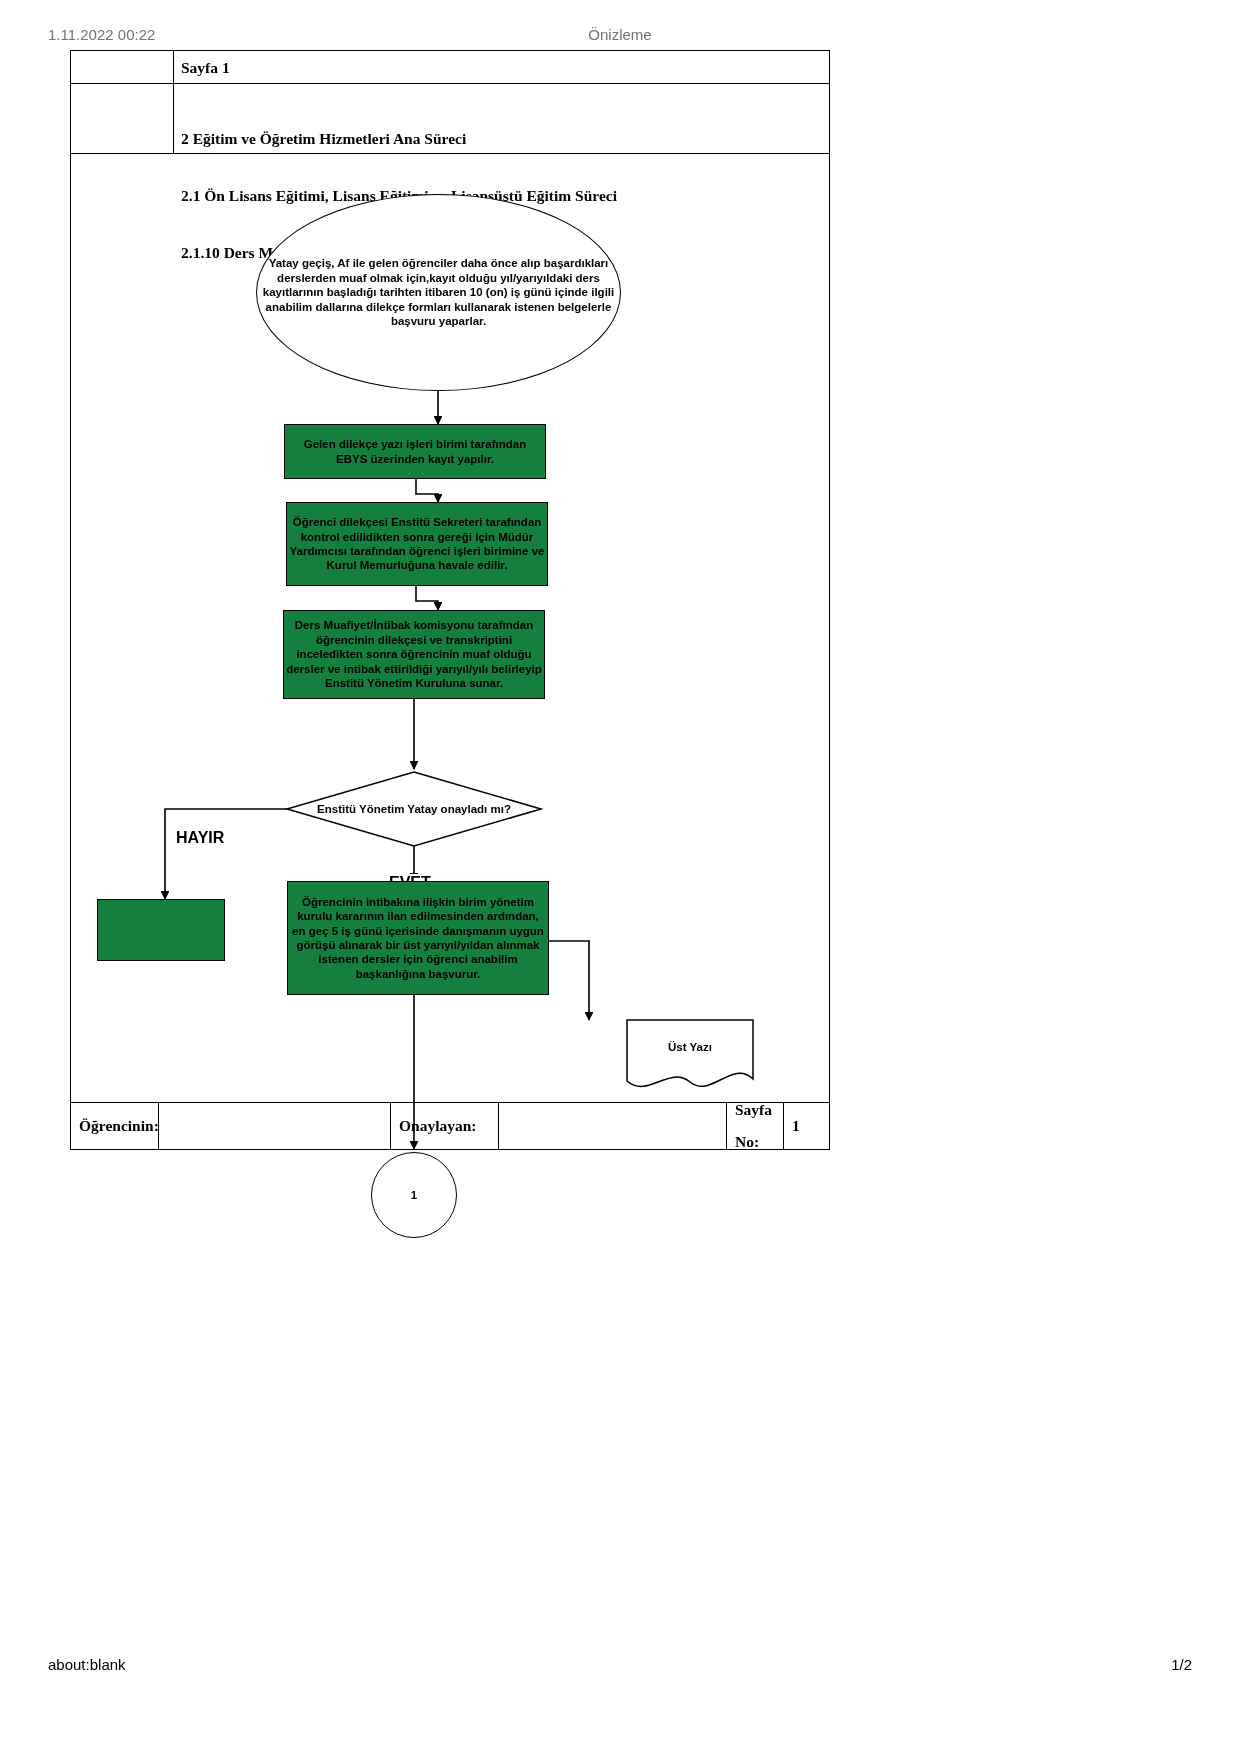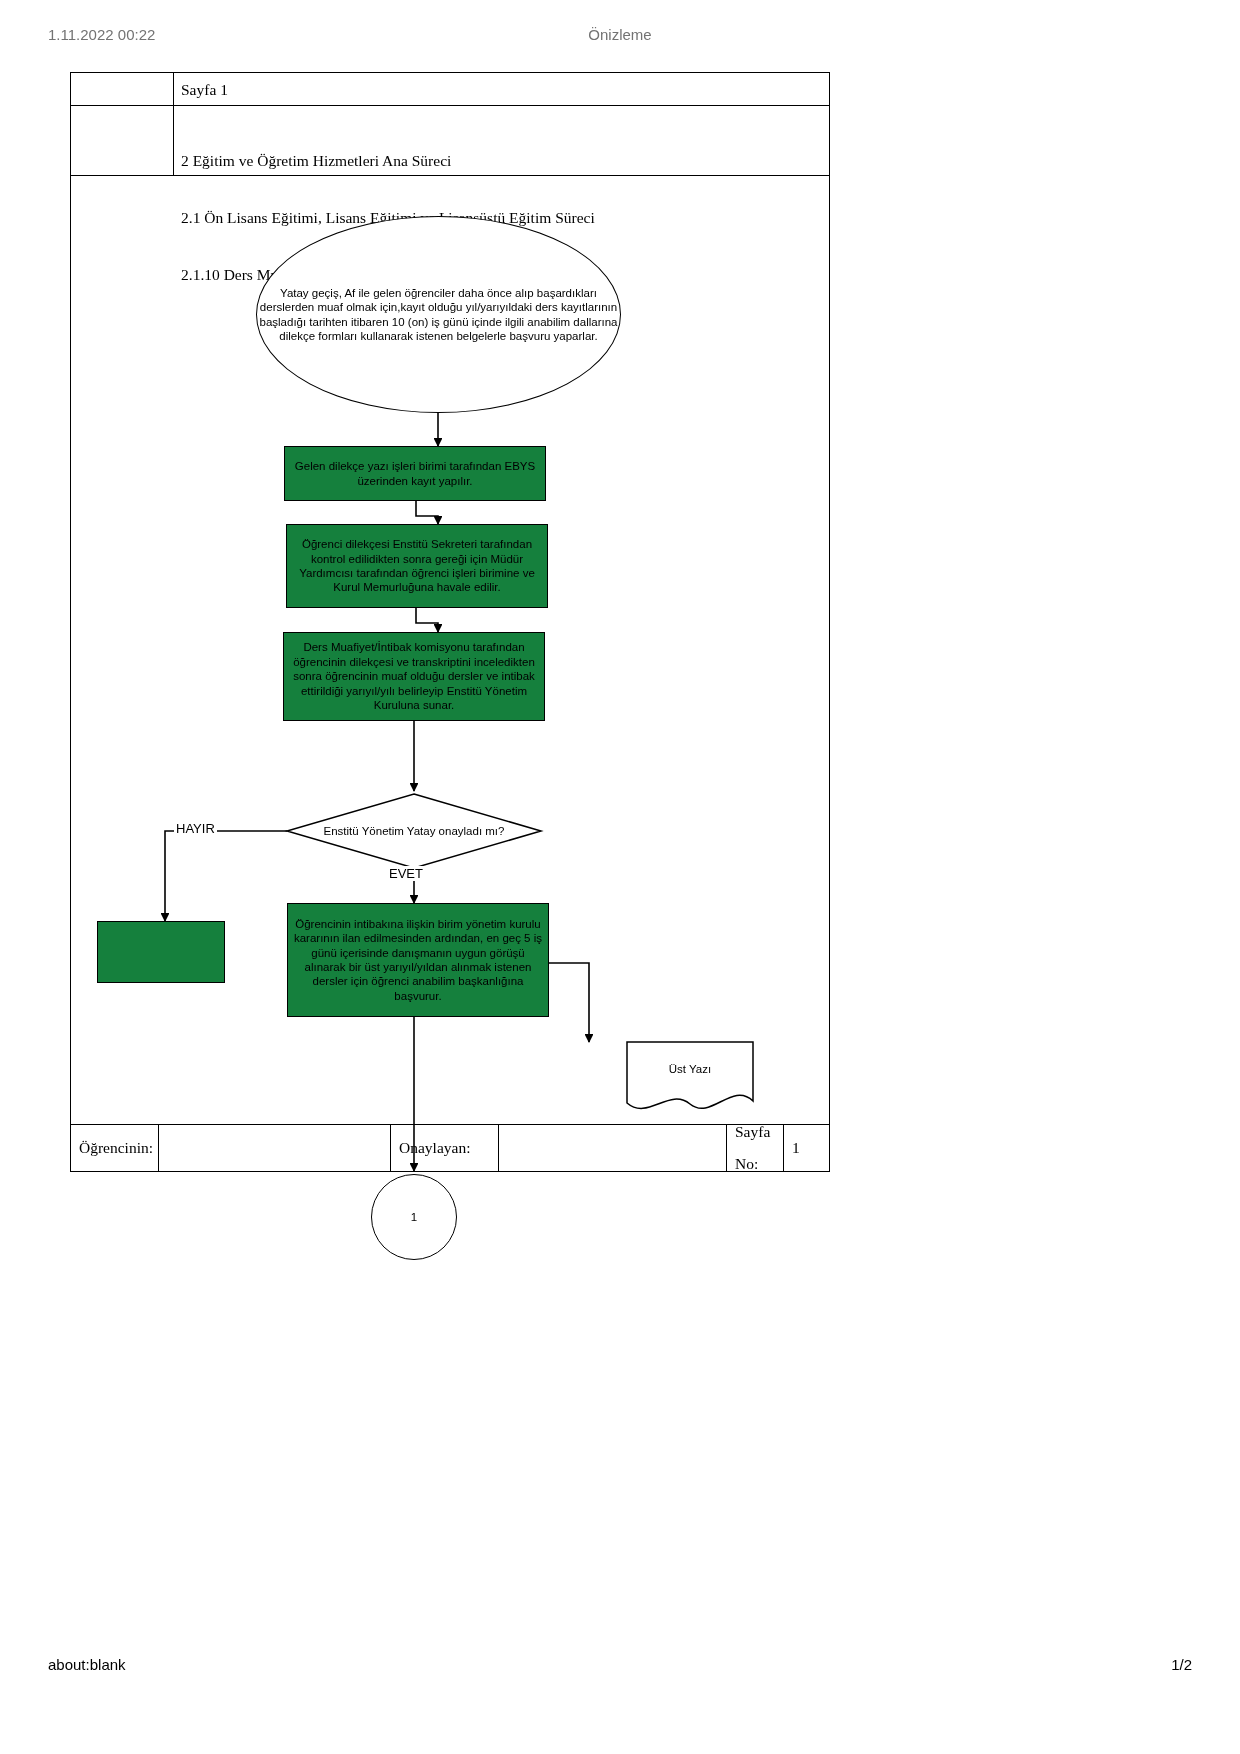--- a/index.html
+++ b/index.html
@@ -35,24 +35,25 @@
     height: 20px;
     font-size: 15px;
   }
   .pp-url  { position: absolute; left: 48px; top: 0; }
   .pp-page { position: absolute; right: 48px; top: 0; }
 
   
   .doc {
     position: absolute;
     left: 70px;
-    top: 72px;
+    top: 50px;
     width: 760px;
     height: 1100px;
     border: 1.5px solid #000;
+    font-weight: bold;
   }
 
   
   .hdr-row1 {
     position: absolute; left: 0; top: 0;
     width: 100%; height: 33px;
     border-bottom: 1.5px solid #000;
   }
   .hdr-row2 {
     position: absolute; left: 0; top: 33px;
@@ -119,24 +120,25 @@
     line-height: 14.4px;
     color: #000;
   }
   .box    { border: 1.4px solid #000; background: #15803d; }
   .oval   { border: 1.4px solid #000; border-radius: 50%; background: #fff; }
   .circle { border: 1.4px solid #000; border-radius: 50%; background: #fff; }
   .shape .txt { width: 118%; }
   .box .txt { width: 100%; padding: 0 2px; }
   .edge-label {
     position: absolute;
-    font-size: 13px;
+    font-size: 16px;
     background: #fff;
     padding: 0 2px;
     white-space: nowrap;
+    margin-top: 30px;
   }
 </style>
 </head>
 <body>
 
 <div class="page">
 
   <div class="pp-header">
     <span class="pp-date">1.11.2022 00:22</span>
     <span class="pp-title">Önizleme</span>

